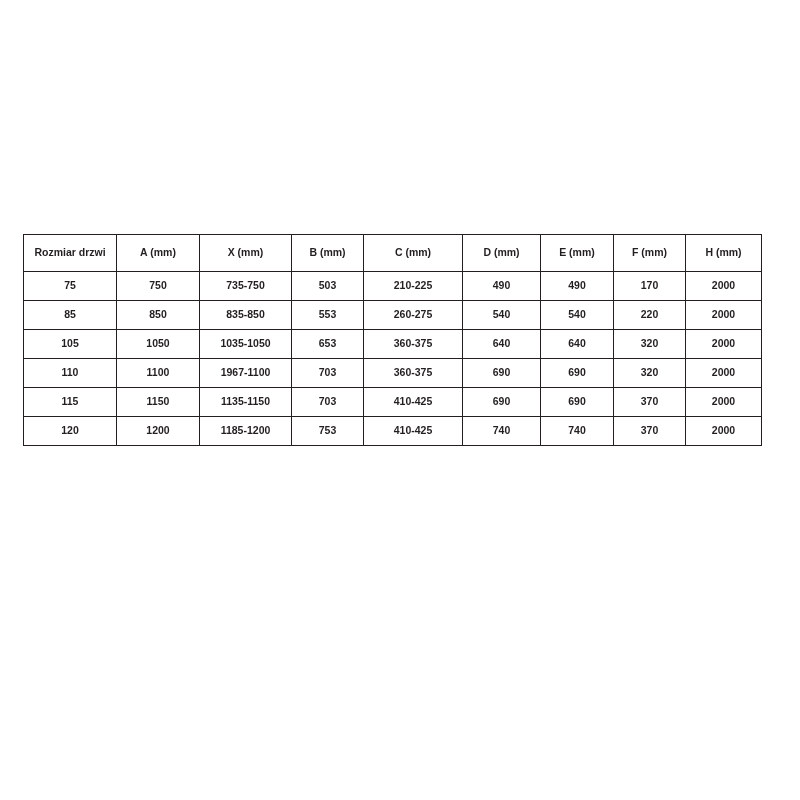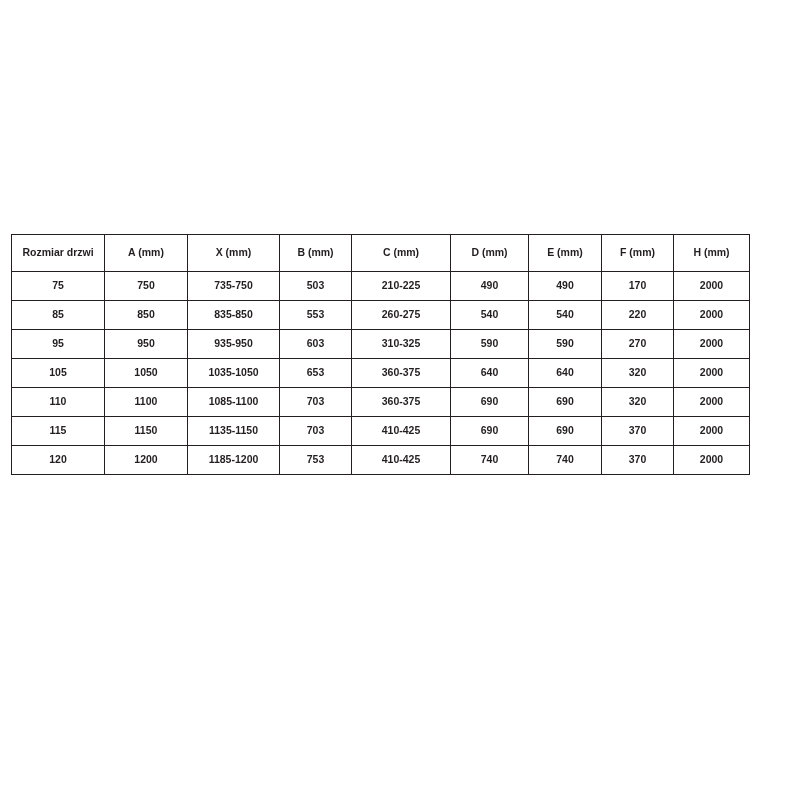--- a/index.html
+++ b/index.html
@@ -26,20 +26,21 @@
     position: absolute;
     left: 11px;
     top: 234px;
     width: 778px;
   }
   table.spec {
     border-collapse: collapse;
     width: 631px;
     table-layout: fixed;
     background: #ffffff;
+    margin-left: 12px;
   }
   table.spec th,
   table.spec td {
     border: 1px solid #231f20;
     text-align: center;
     vertical-align: middle;
     color: #231f20;
     font-size: 10.5px;
     font-weight: bold;
     height: 28px;
@@ -112,45 +113,34 @@
           <td>850</td>
           <td>835-850</td>
           <td>553</td>
           <td>260-275</td>
           <td>540</td>
           <td>540</td>
           <td>220</td>
           <td>2000</td>
         </tr>
         <tr>
-          <td>95</td>
-          <td>950</td>
-          <td>935-950</td>
-          <td>603</td>
-          <td>310-325</td>
-          <td>590</td>
-          <td>590</td>
-          <td>270</td>
-          <td>2000</td>
-        </tr>
-        <tr>
           <td>105</td>
           <td>1050</td>
           <td>1035-1050</td>
           <td>653</td>
           <td>360-375</td>
           <td>640</td>
           <td>640</td>
           <td>320</td>
           <td>2000</td>
         </tr>
         <tr>
           <td>110</td>
           <td>1100</td>
-          <td>1085-1100</td>
+          <td>1967-1100</td>
           <td>703</td>
           <td>360-375</td>
           <td>690</td>
           <td>690</td>
           <td>320</td>
           <td>2000</td>
         </tr>
         <tr>
           <td>115</td>
           <td>1150</td>

